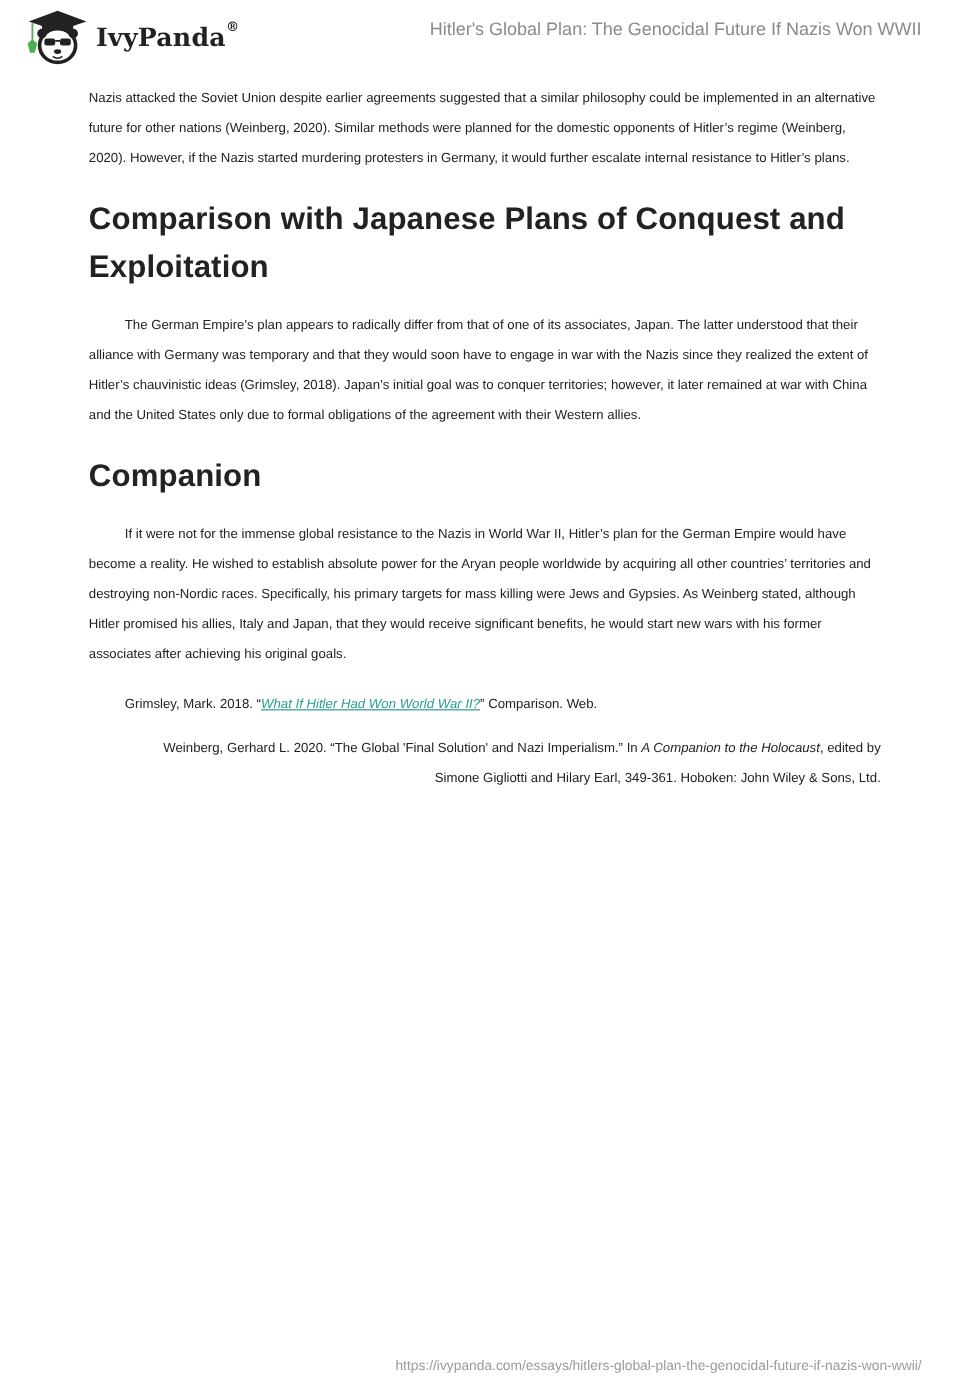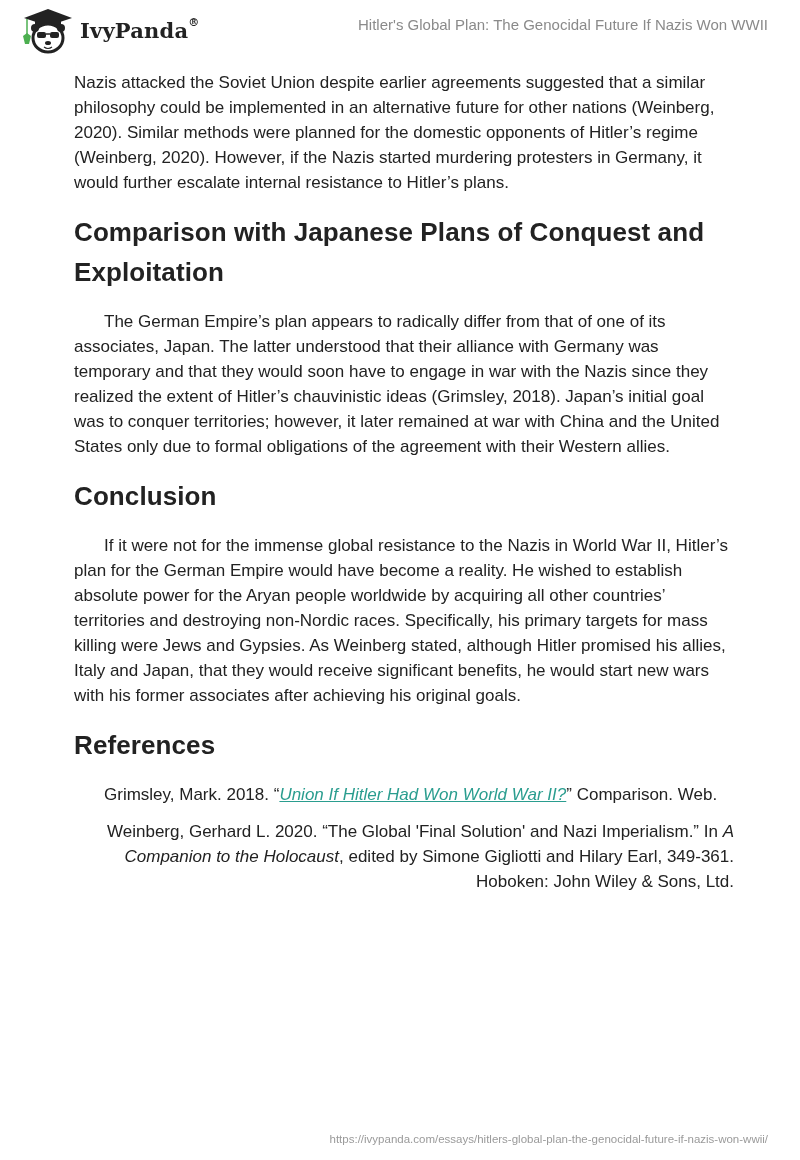--- a/index.html
+++ b/index.html
@@ -5,21 +5,21 @@
   html, body { margin: 0; padding: 0; background: #ffffff; }
   body { width: 800px; height: 1160px; position: relative; overflow: hidden;
          font-family: "Liberation Sans", sans-serif; color: #222222; }
   .header { position: absolute; left: 0; top: 0; width: 800px; height: 55px; }
   .logo { position: absolute; left: 18px; top: 6px; display: flex; align-items: center; }
   .logo-mark { width: 58px; height: 48px; position: relative; }
   .logo-text { font-family: "DejaVu Serif", serif; font-weight: bold; font-size: 21px; color: #222; margin-left: 4px; letter-spacing: 0.2px; }
   .logo-text sup { font-size: 11px; vertical-align: top; position: relative; top: -2px; }
   .header-title { position: absolute; right: 32px; top: 16px; font-size: 15px; color: #8a8a8a; }
   .content { position: absolute; left: 74px; top: 70px; width: 660px; }
-  p { margin: 0; font-size: 17px; line-height: 25px; color: #222; }
+  p { margin: 0; font-size: 11px; line-height: 25px; color: #222; }
   p.indent { text-indent: 30px; }
   h2 { margin: 0; font-size: 26px; font-weight: bold; line-height: 40px; color: #222; letter-spacing: 0.1px; }
   .ref a { color: #2a9d8f; font-style: italic; text-decoration: underline; }
   .footer-url { position: absolute; right: 32px; top: 1133px; font-size: 11.5px; color: #9a9a9a; }
 </style>
 </head>
 <body>
 
 <div class="header">
   <div class="logo">
@@ -48,23 +48,22 @@
   </div>
   <div class="header-title">Hitler's Global Plan: The Genocidal Future If Nazis Won WWII</div>
 </div>
 
 <div class="content">
   <p>Nazis attacked the Soviet Union despite earlier agreements suggested that a similar philosophy could be implemented in an alternative future for other nations (Weinberg, 2020). Similar methods were planned for the domestic opponents of Hitler’s regime (Weinberg, 2020). However, if the Nazis started murdering protesters in Germany, it would further escalate internal resistance to Hitler’s plans.</p>
 
   <h2 style="margin-top:17px;">Comparison with Japanese Plans of Conquest and Exploitation</h2>
   <p class="indent" style="margin-top:17px;">The German Empire’s plan appears to radically differ from that of one of its associates, Japan. The latter understood that their alliance with Germany was temporary and that they would soon have to engage in war with the Nazis since they realized the extent of Hitler’s chauvinistic ideas (Grimsley, 2018). Japan’s initial goal was to conquer territories; however, it later remained at war with China and the United States only due to formal obligations of the agreement with their Western allies.</p>
 
-  <h2 style="margin-top:17px;">Conclusion</h2>
+  <h2 style="margin-top:17px;">Companion</h2>
   <p class="indent" style="margin-top:17px;">If it were not for the immense global resistance to the Nazis in World War II, Hitler’s plan for the German Empire would have become a reality. He wished to establish absolute power for the Aryan people worldwide by acquiring all other countries’ territories and destroying non-Nordic races. Specifically, his primary targets for mass killing were Jews and Gypsies. As Weinberg stated, although Hitler promised his allies, Italy and Japan, that they would receive significant benefits, he would start new wars with his former associates after achieving his original goals.</p>
 
-  <h2 style="margin-top:17px;">References</h2>
 
-  <p class="indent ref" style="margin-top:17px;"><span>Grimsley, Mark. 2018. “</span><a>Union If Hitler Had Won World War II?</a><span>” Comparison. Web.</span></p>
+  <p class="indent ref" style="margin-top:17px;"><span>Grimsley, Mark. 2018. “</span><a>What If Hitler Had Won World War II?</a><span>” Comparison. Web.</span></p>
 
   <p class="indent ref" style="margin-top:12px;text-align:right;"><span>Weinberg, Gerhard L. 2020. “The Global 'Final Solution' and Nazi Imperialism.” In </span><i>A Companion to the Holocaust</i><span>, edited by Simone Gigliotti and Hilary Earl, 349-361. Hoboken: John Wiley &amp; Sons, Ltd.</span></p>
 </div>
 
 <div class="footer-url">https://ivypanda.com/essays/hitlers-global-plan-the-genocidal-future-if-nazis-won-wwii/</div>
 
 </body></html>

